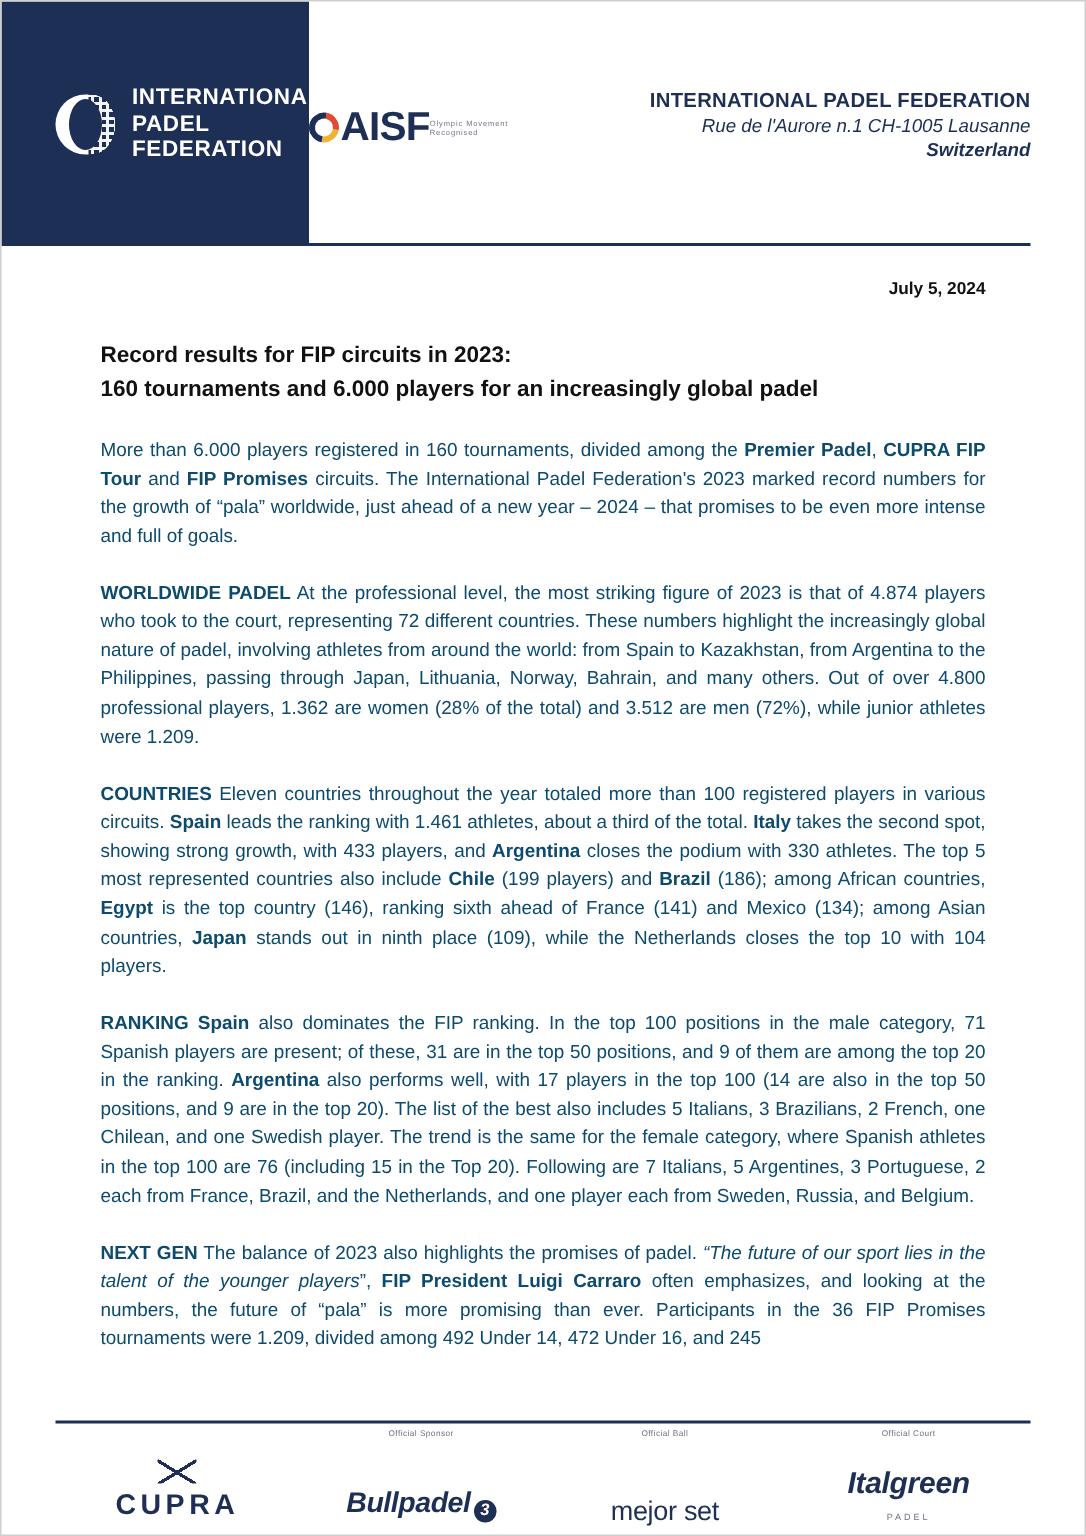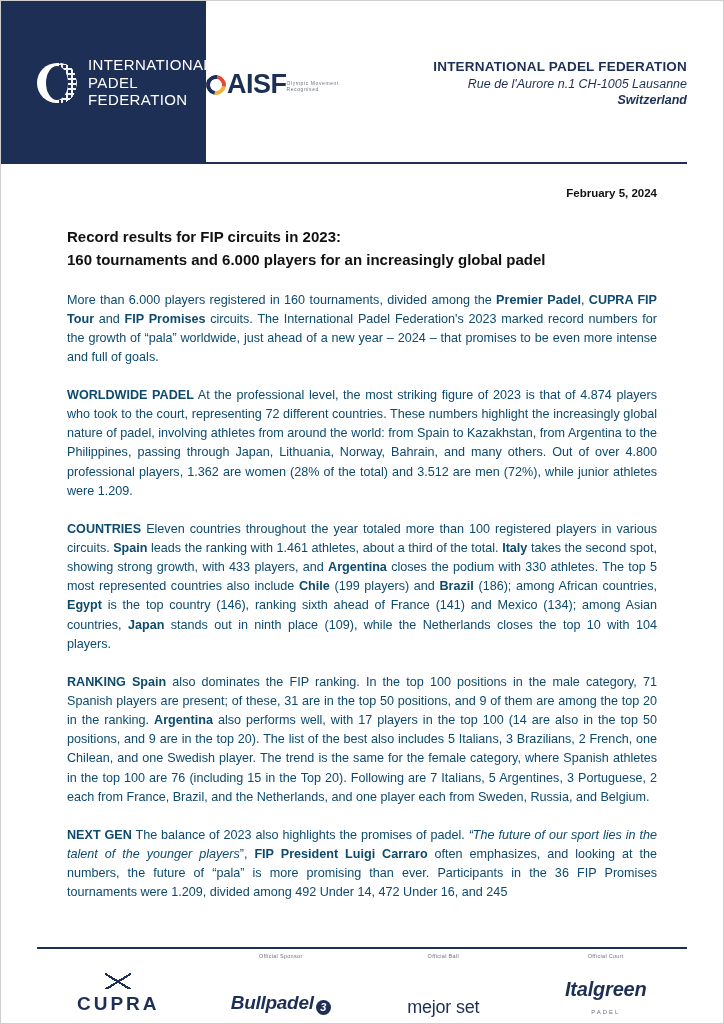--- a/index.html
+++ b/index.html
@@ -65,21 +65,21 @@
   .ipf-mark .crescent::after {
     content: "";
     position: absolute;
     left: 9px; top: 3px;
     width: 22px; height: 34px;
     background: #1d2f55;
     border-radius: 50%;
   }
   .ipf-text {
     color: #ffffff;
-    font-weight: normal;
+    font-weight: bold;
     font-size: 15px;
     line-height: 1.18;
     letter-spacing: .4px;
   }
 
   .gaisf-block {
     width: 135px;
     display: flex;
     flex-direction: row;
     align-items: center;
@@ -274,21 +274,21 @@
     <div class="fed-address">
       <div class="line1">INTERNATIONAL PADEL FEDERATION</div>
       <div class="line2">Rue de l'Aurore n.1  CH-1005 Lausanne</div>
       <div class="line3">Switzerland</div>
     </div>
 
     <div class="header-rule"></div>
   </div>
 
   <div class="content">
-    <div class="date">February 5, 2024</div>
+    <div class="date">July 5, 2024</div>
 
     <div class="title">
       <div>Record results for FIP circuits in 2023:</div>
       <div>160 tournaments and 6.000 players for an increasingly global padel</div>
     </div>
 
     <div id="paragraphs">
         <div class="para"><span>More than 6.000 players registered in 160 tournaments, divided among the </span><b>Premier Padel</b><span>, </span><b>CUPRA FIP Tour</b><span> and </span><b>FIP Promises</b><span> circuits. The International Padel Federation's 2023 marked record numbers for the growth of “pala” worldwide, just ahead of a new year – 2024 – that promises to be even more intense and full of goals.</span></div>
         <div class="para"><b>WORLDWIDE PADEL</b><span> At the professional level, the most striking figure of 2023 is that of 4.874 players who took to the court, representing 72 different countries. These numbers highlight the increasingly global nature of padel, involving athletes from around the world: from Spain to Kazakhstan, from Argentina to the Philippines, passing through Japan, Lithuania, Norway, Bahrain, and many others. Out of over 4.800 professional players, 1.362 are women (28% of the total) and 3.512 are men (72%), while junior athletes were 1.209.</span></div>
         <div class="para"><b>COUNTRIES</b><span> Eleven countries throughout the year totaled more than 100 registered players in various circuits. </span><b>Spain</b><span> leads the ranking with 1.461 athletes, about a third of the total. </span><b>Italy</b><span> takes the second spot, showing strong growth, with 433 players, and </span><b>Argentina</b><span> closes the podium with 330 athletes. The top 5 most represented countries also include </span><b>Chile</b><span> (199 players) and </span><b>Brazil</b><span> (186); among African countries, </span><b>Egypt</b><span> is the top country (146), ranking sixth ahead of France (141) and Mexico (134); among Asian countries, </span><b>Japan</b><span> stands out in ninth place (109), while the Netherlands closes the top 10 with 104 players.</span></div>

